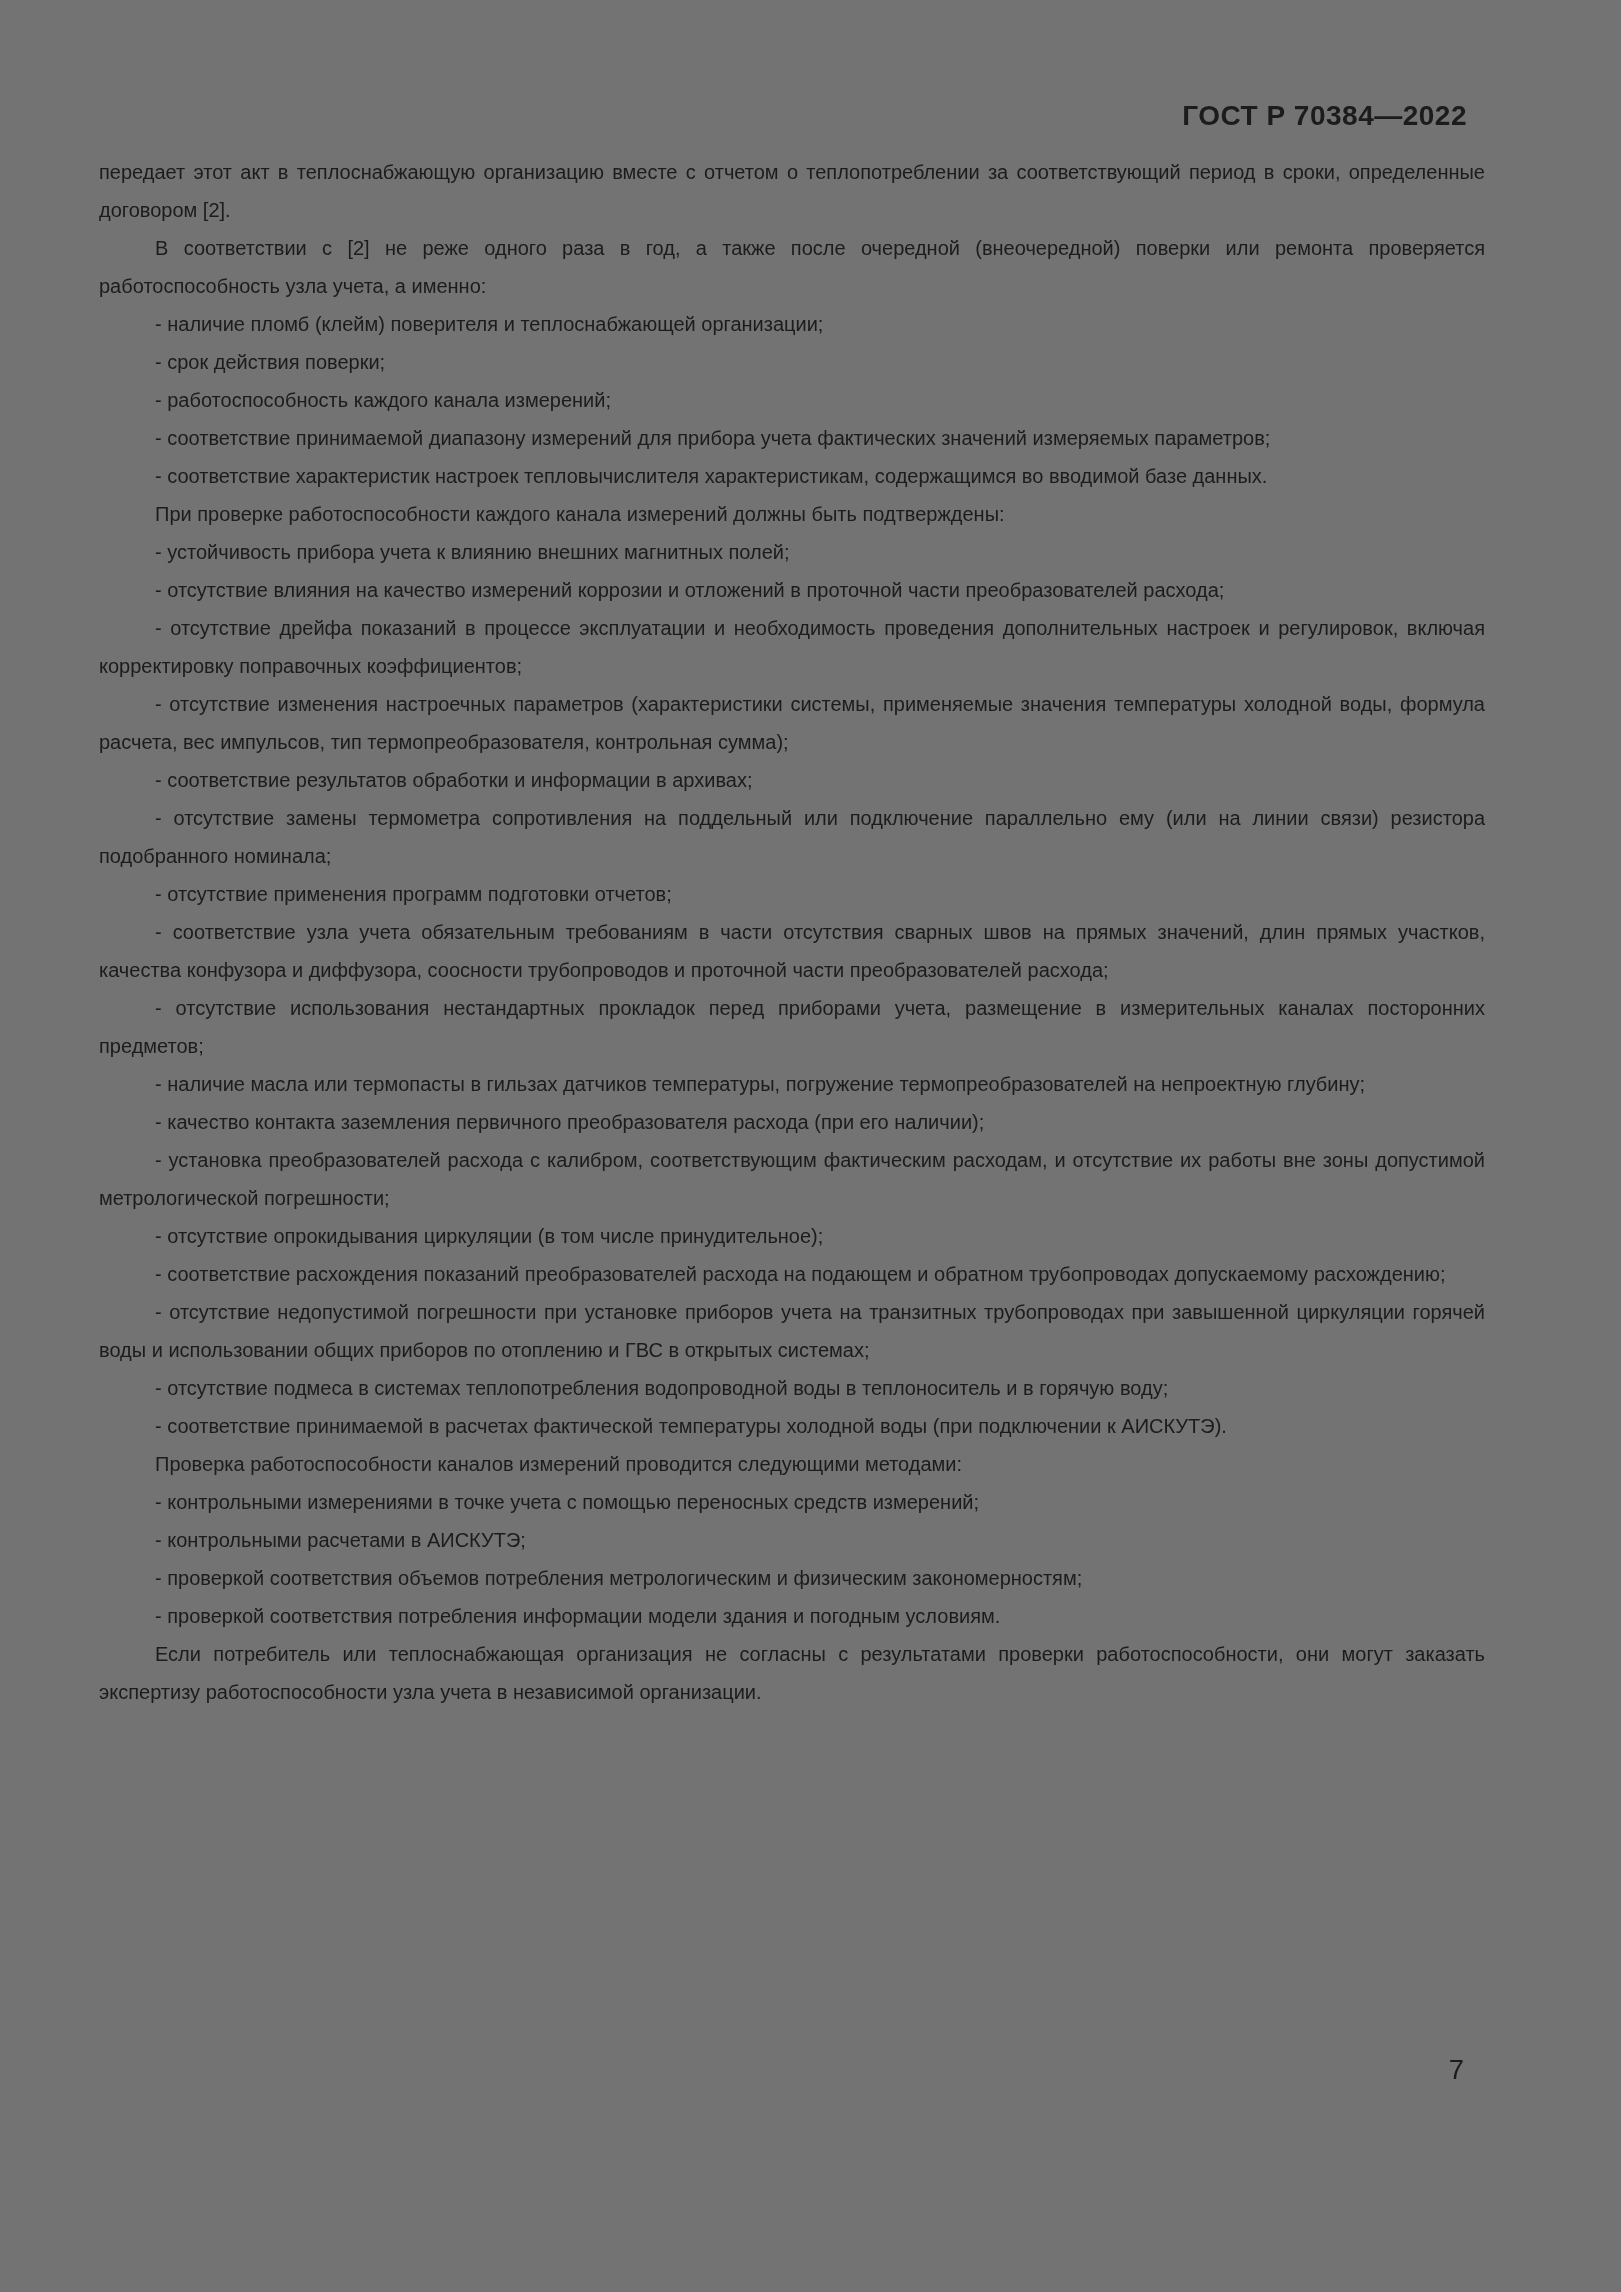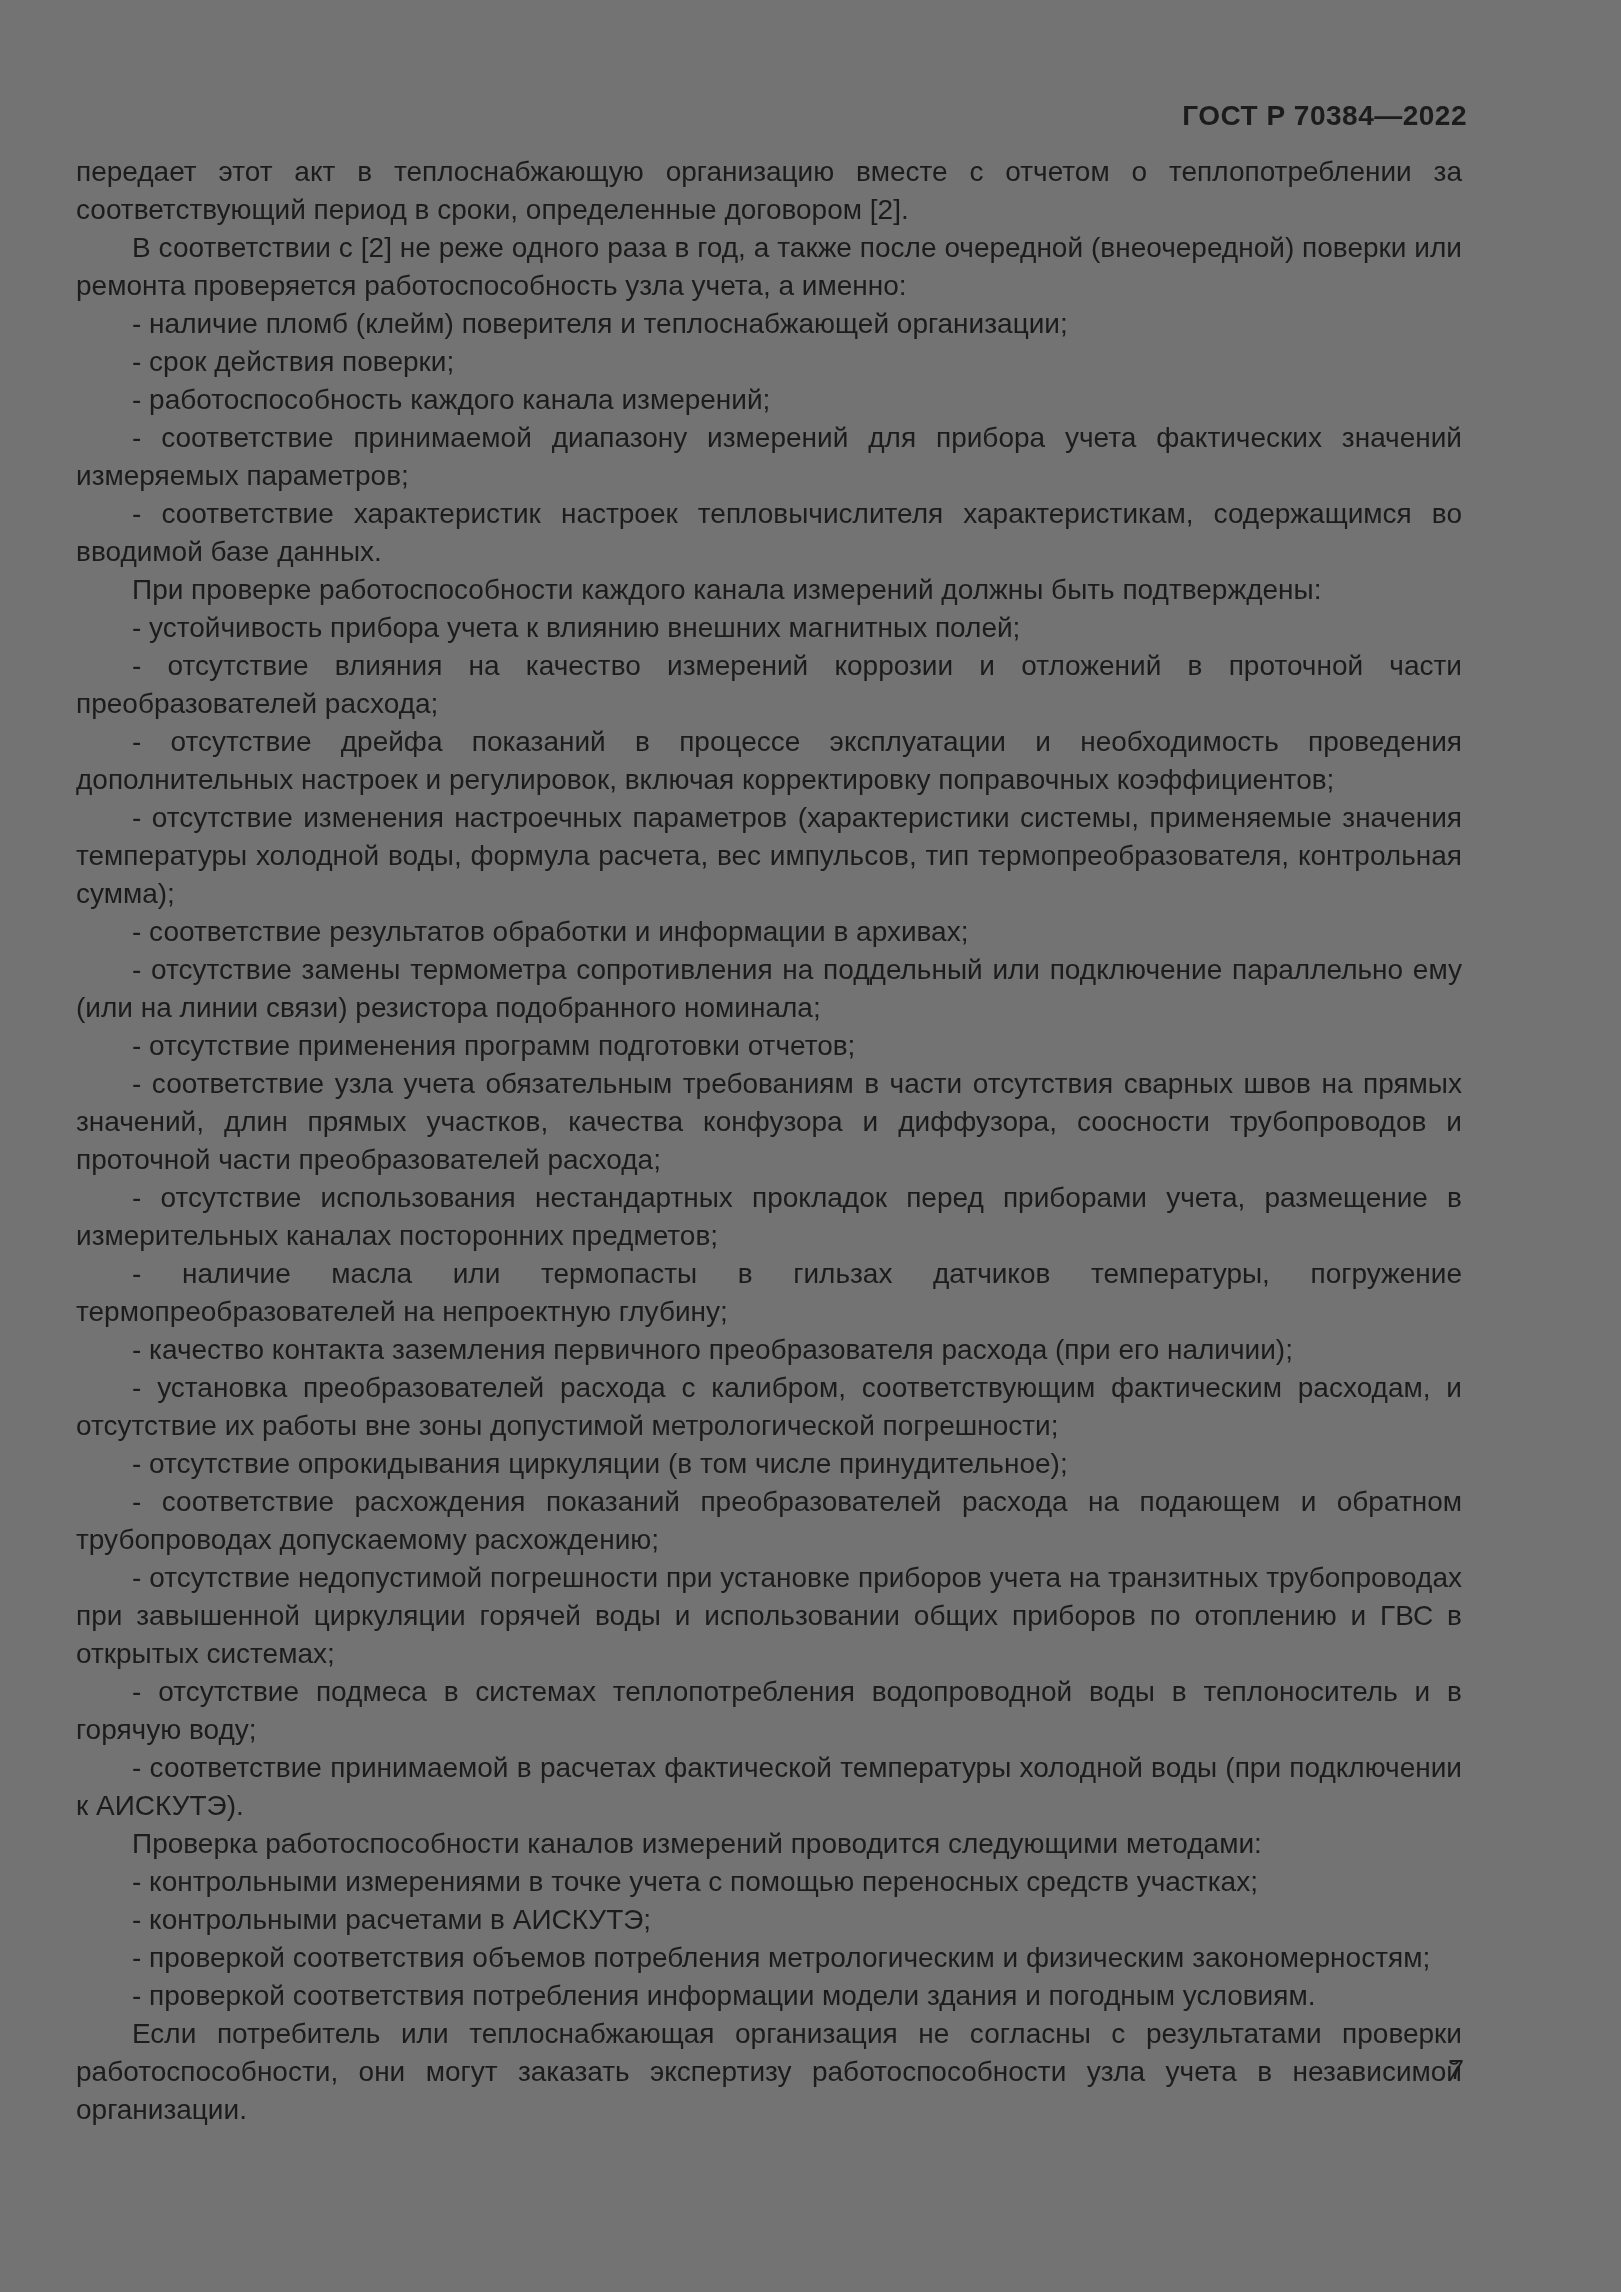--- a/index.html
+++ b/index.html
@@ -21,23 +21,23 @@
     position: absolute;
     top: 100px;
     right: 154px;
     font-size: 28px;
     font-weight: bold;
     letter-spacing: 0.5px;
   }
   .doc-body {
     position: absolute;
     top: 153px;
-    left: 76px;
+    left: 99px;
     width: 1386px;
-    font-size: 28px;
+    font-size: 20px;
     line-height: 38px;
     text-align: justify;
     hyphens: auto;
     -webkit-hyphens: auto;
   }
   .doc-body p {
     margin: 0;
     padding: 0;
     text-indent: 56px;
   }
@@ -77,21 +77,21 @@
       <p>- отсутствие использования нестандартных прокладок перед приборами учета, размещение в измерительных каналах посторонних предметов;</p>
       <p>- наличие масла или термопасты в гильзах датчиков температуры, погружение термопреобразователей на непроектную глубину;</p>
       <p>- качество контакта заземления первичного преобразователя расхода (при его наличии);</p>
       <p>- установка преобразователей расхода с калибром, соответствующим фактическим расходам, и отсутствие их работы вне зоны допустимой метрологической погрешности;</p>
       <p>- отсутствие опрокидывания циркуляции (в том числе принудительное);</p>
       <p>- соответствие расхождения показаний преобразователей расхода на подающем и обратном трубопроводах допускаемому расхождению;</p>
       <p>- отсутствие недопустимой погрешности при установке приборов учета на транзитных трубопроводах при завышенной циркуляции горячей воды и использовании общих приборов по отоплению и ГВС в открытых системах;</p>
       <p>- отсутствие подмеса в системах теплопотребления водопроводной воды в теплоноситель и в горячую воду;</p>
       <p>- соответствие принимаемой в расчетах фактической температуры холодной воды (при подключении к АИСКУТЭ).</p>
       <p>Проверка работоспособности каналов измерений проводится следующими методами:</p>
-      <p>- контрольными измерениями в точке учета с помощью переносных средств участках;</p>
+      <p>- контрольными измерениями в точке учета с помощью переносных средств измерений;</p>
       <p>- контрольными расчетами в АИСКУТЭ;</p>
       <p>- проверкой соответствия объемов потребления метрологическим и физическим закономерностям;</p>
       <p>- проверкой соответствия потребления информации модели здания и погодным условиям.</p>
       <p>Если потребитель или теплоснабжающая организация не согласны с результатами проверки работоспособности, они могут заказать экспертизу работоспособности узла учета в независимой организации.</p>
     </div>
 
   <div class="page-number">7</div>
 </div>
 
 

